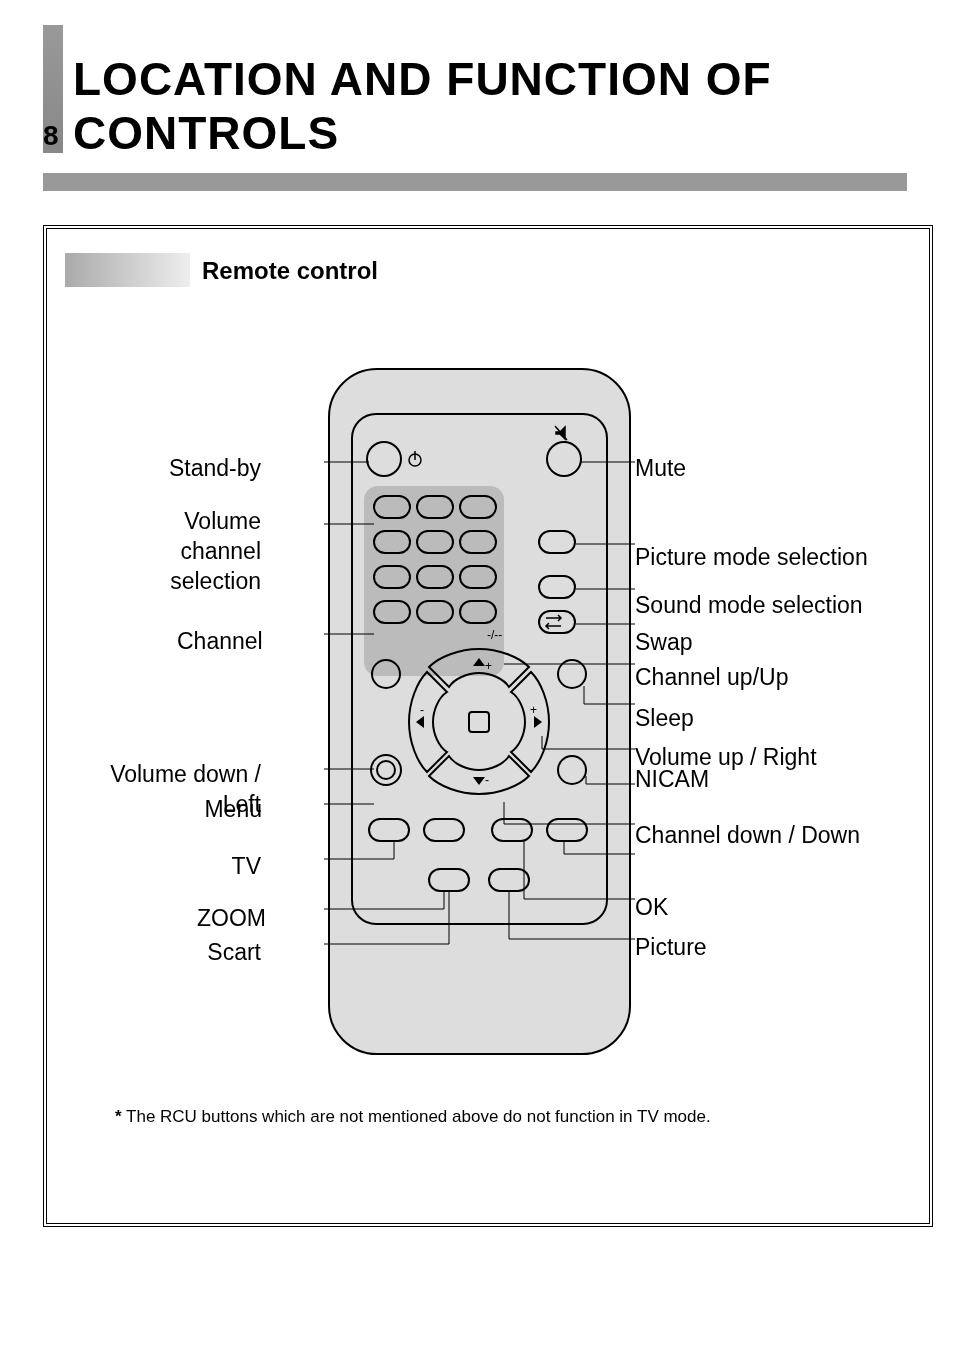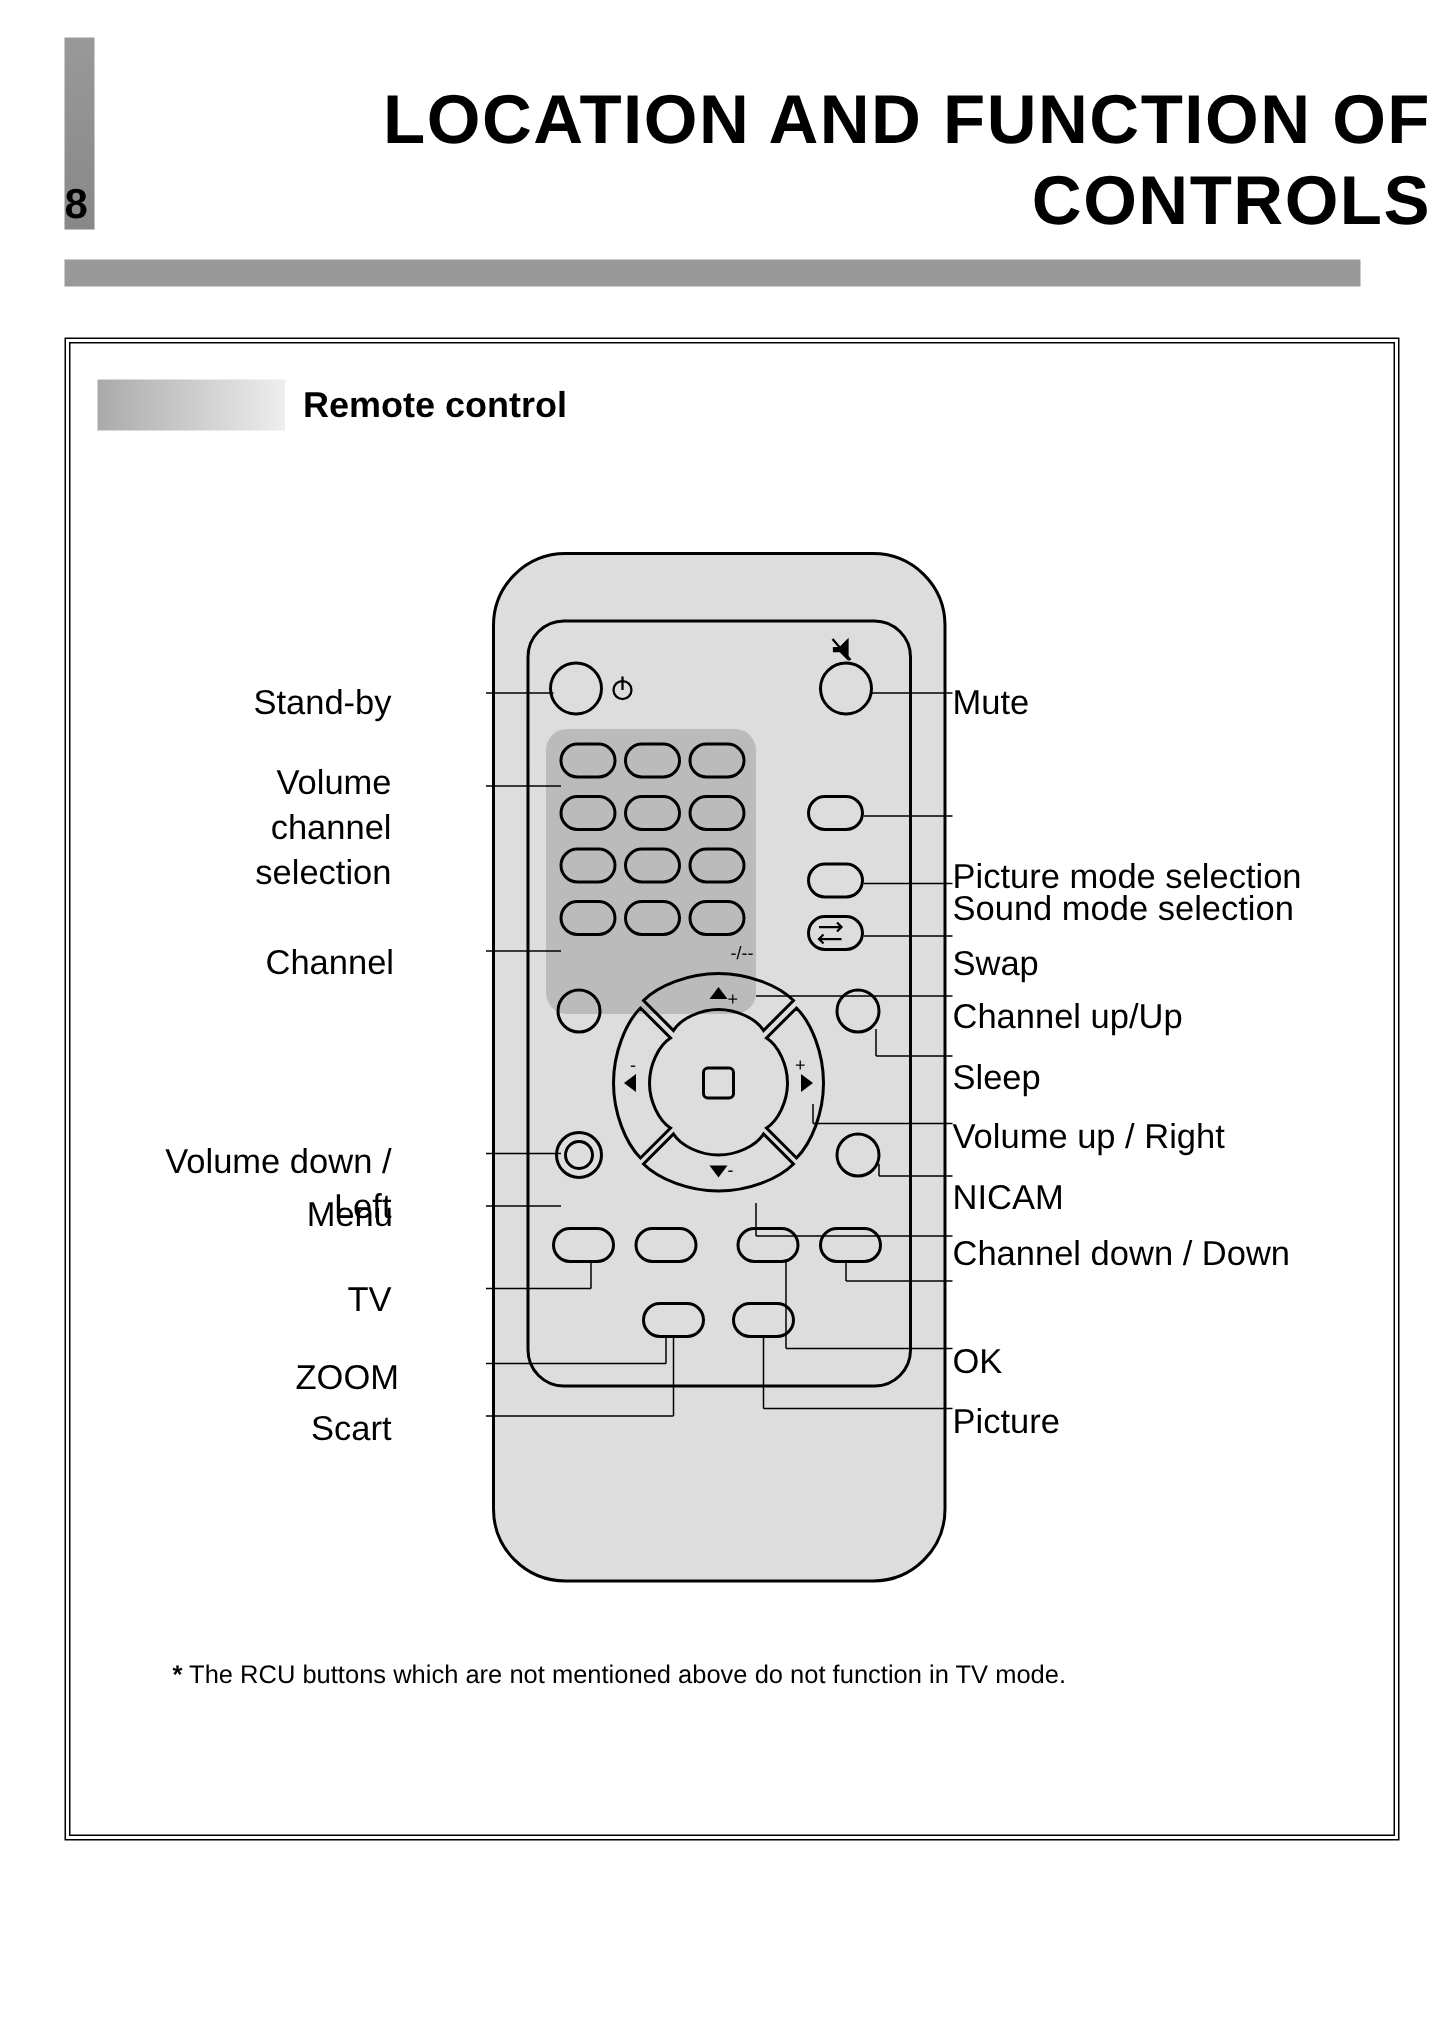--- a/index.html
+++ b/index.html
@@ -18,21 +18,20 @@
       height: 128px;
       background: linear-gradient(to bottom, #999 0%, #888 100%);
     }
     .section-title {
       position: absolute;
       left: 73px;
       top: 52px;
       font-size: 46px;
       font-weight: bold;
       letter-spacing: 1px;
-      text-align: right;
     }
     .horizontal-bar {
       position: absolute;
       left: 43px;
       top: 173px;
       width: 864px;
       height: 18px;
       background: #999;
     }
     .page-num {
@@ -80,27 +79,27 @@
     .lbl-power { left: 92px; top: 225px; text-align: right; width:122px;}
     .lbl-direct { left: 64px; top: 278px; text-align: right; width:150px;}
     .lbl-display { left: 130px; top: 398px; text-align: right; width:84px;}
     .lbl-voldn { left: 40px; top: 531px; text-align: right; width: 174px; }
     .lbl-menu { left: 140px; top: 566px; text-align: right; width: 75px; }
     .lbl-tv { left: 150px; top: 623px; text-align: right; width: 64px; }
     .lbl-zoom { left: 150px; top: 675px; text-align: right; width: 64px; }
     .lbl-scart { left: 150px; top: 709px; text-align: right; width: 64px; }
 
     .lbl-mute { left: 588px; top: 225px; }
-    .lbl-pmode { left: 588px; top: 314px; margin-top: 27px; }
+    .lbl-pmode { left: 588px; top: 314px; }
     .lbl-smode { left: 588px; top: 362px; }
     .lbl-swap { left: 588px; top: 399px; }
     .lbl-chup { left: 588px; top: 434px; }
     .lbl-sleep { left: 588px; top: 475px; }
     .lbl-volup { left: 588px; top: 514px; }
-    .lbl-nicam { left: 588px; top: 555px; text-align: right; }
+    .lbl-nicam { left: 588px; top: 536px; text-align: right; }
     .lbl-chdn { left: 588px; top: 592px; }
     .lbl-teletext { left: 588px; top: 617px; }
     .lbl-ok { left: 588px; top: 664px; }
     .lbl-picture { left: 588px; top: 704px; }
 
     .rcu-note {
       position: absolute;
       left: 68px;
       top: 875px;
       font-size: 17px;

